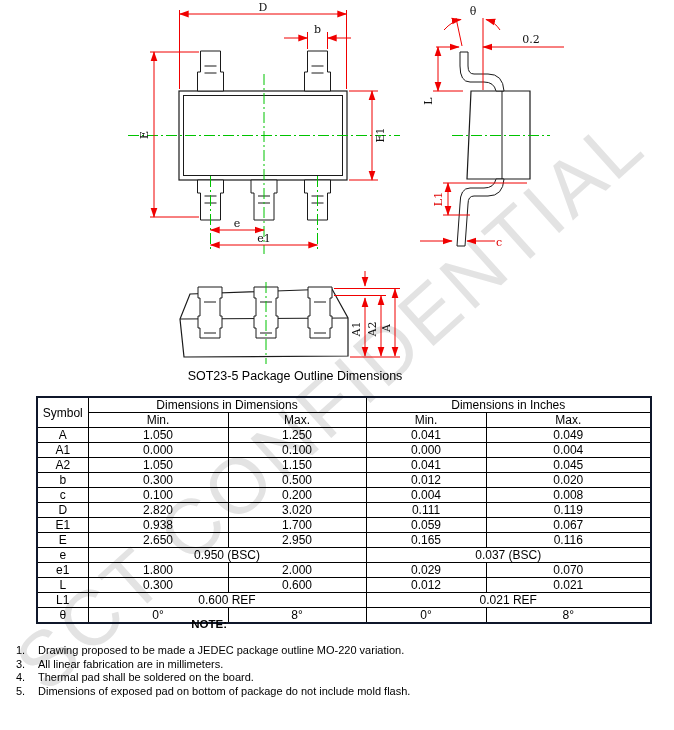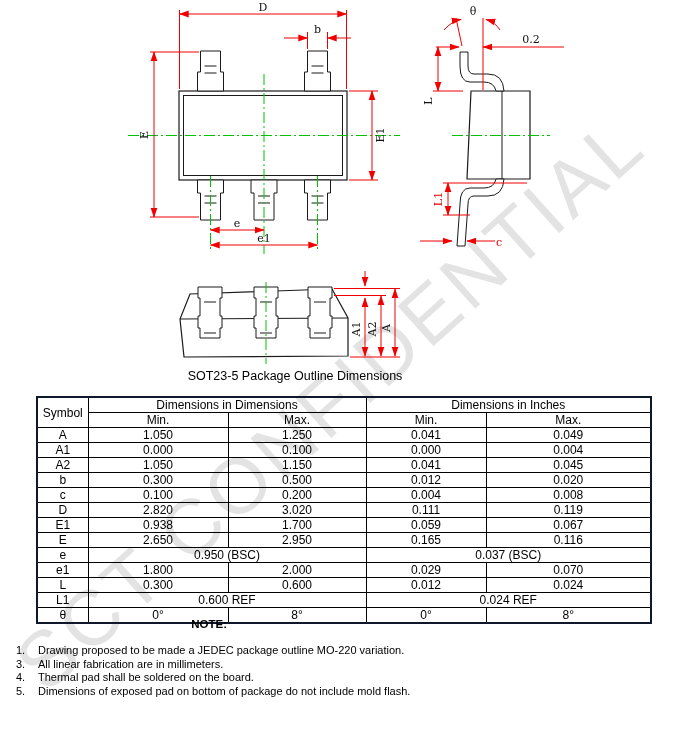--- a/index.html
+++ b/index.html
@@ -275,26 +275,26 @@
           <td>1.800</td>
           <td>2.000</td>
           <td>0.029</td>
           <td>0.070</td>
       </tr>
       <tr class="dr">
         <td>L</td>
           <td>0.300</td>
           <td>0.600</td>
           <td>0.012</td>
-          <td>0.024</td>
+          <td>0.021</td>
       </tr>
       <tr class="dr">
         <td>L1</td>
           <td colspan="2">0.600 REF</td>
-          <td colspan="2">0.024 REF</td>
+          <td colspan="2">0.021 REF</td>
       </tr>
       <tr class="dr">
         <td>θ</td>
           <td>0°</td>
           <td>8°</td>
           <td>0°</td>
           <td>8°</td>
       </tr>
     </tbody>
   </table>

